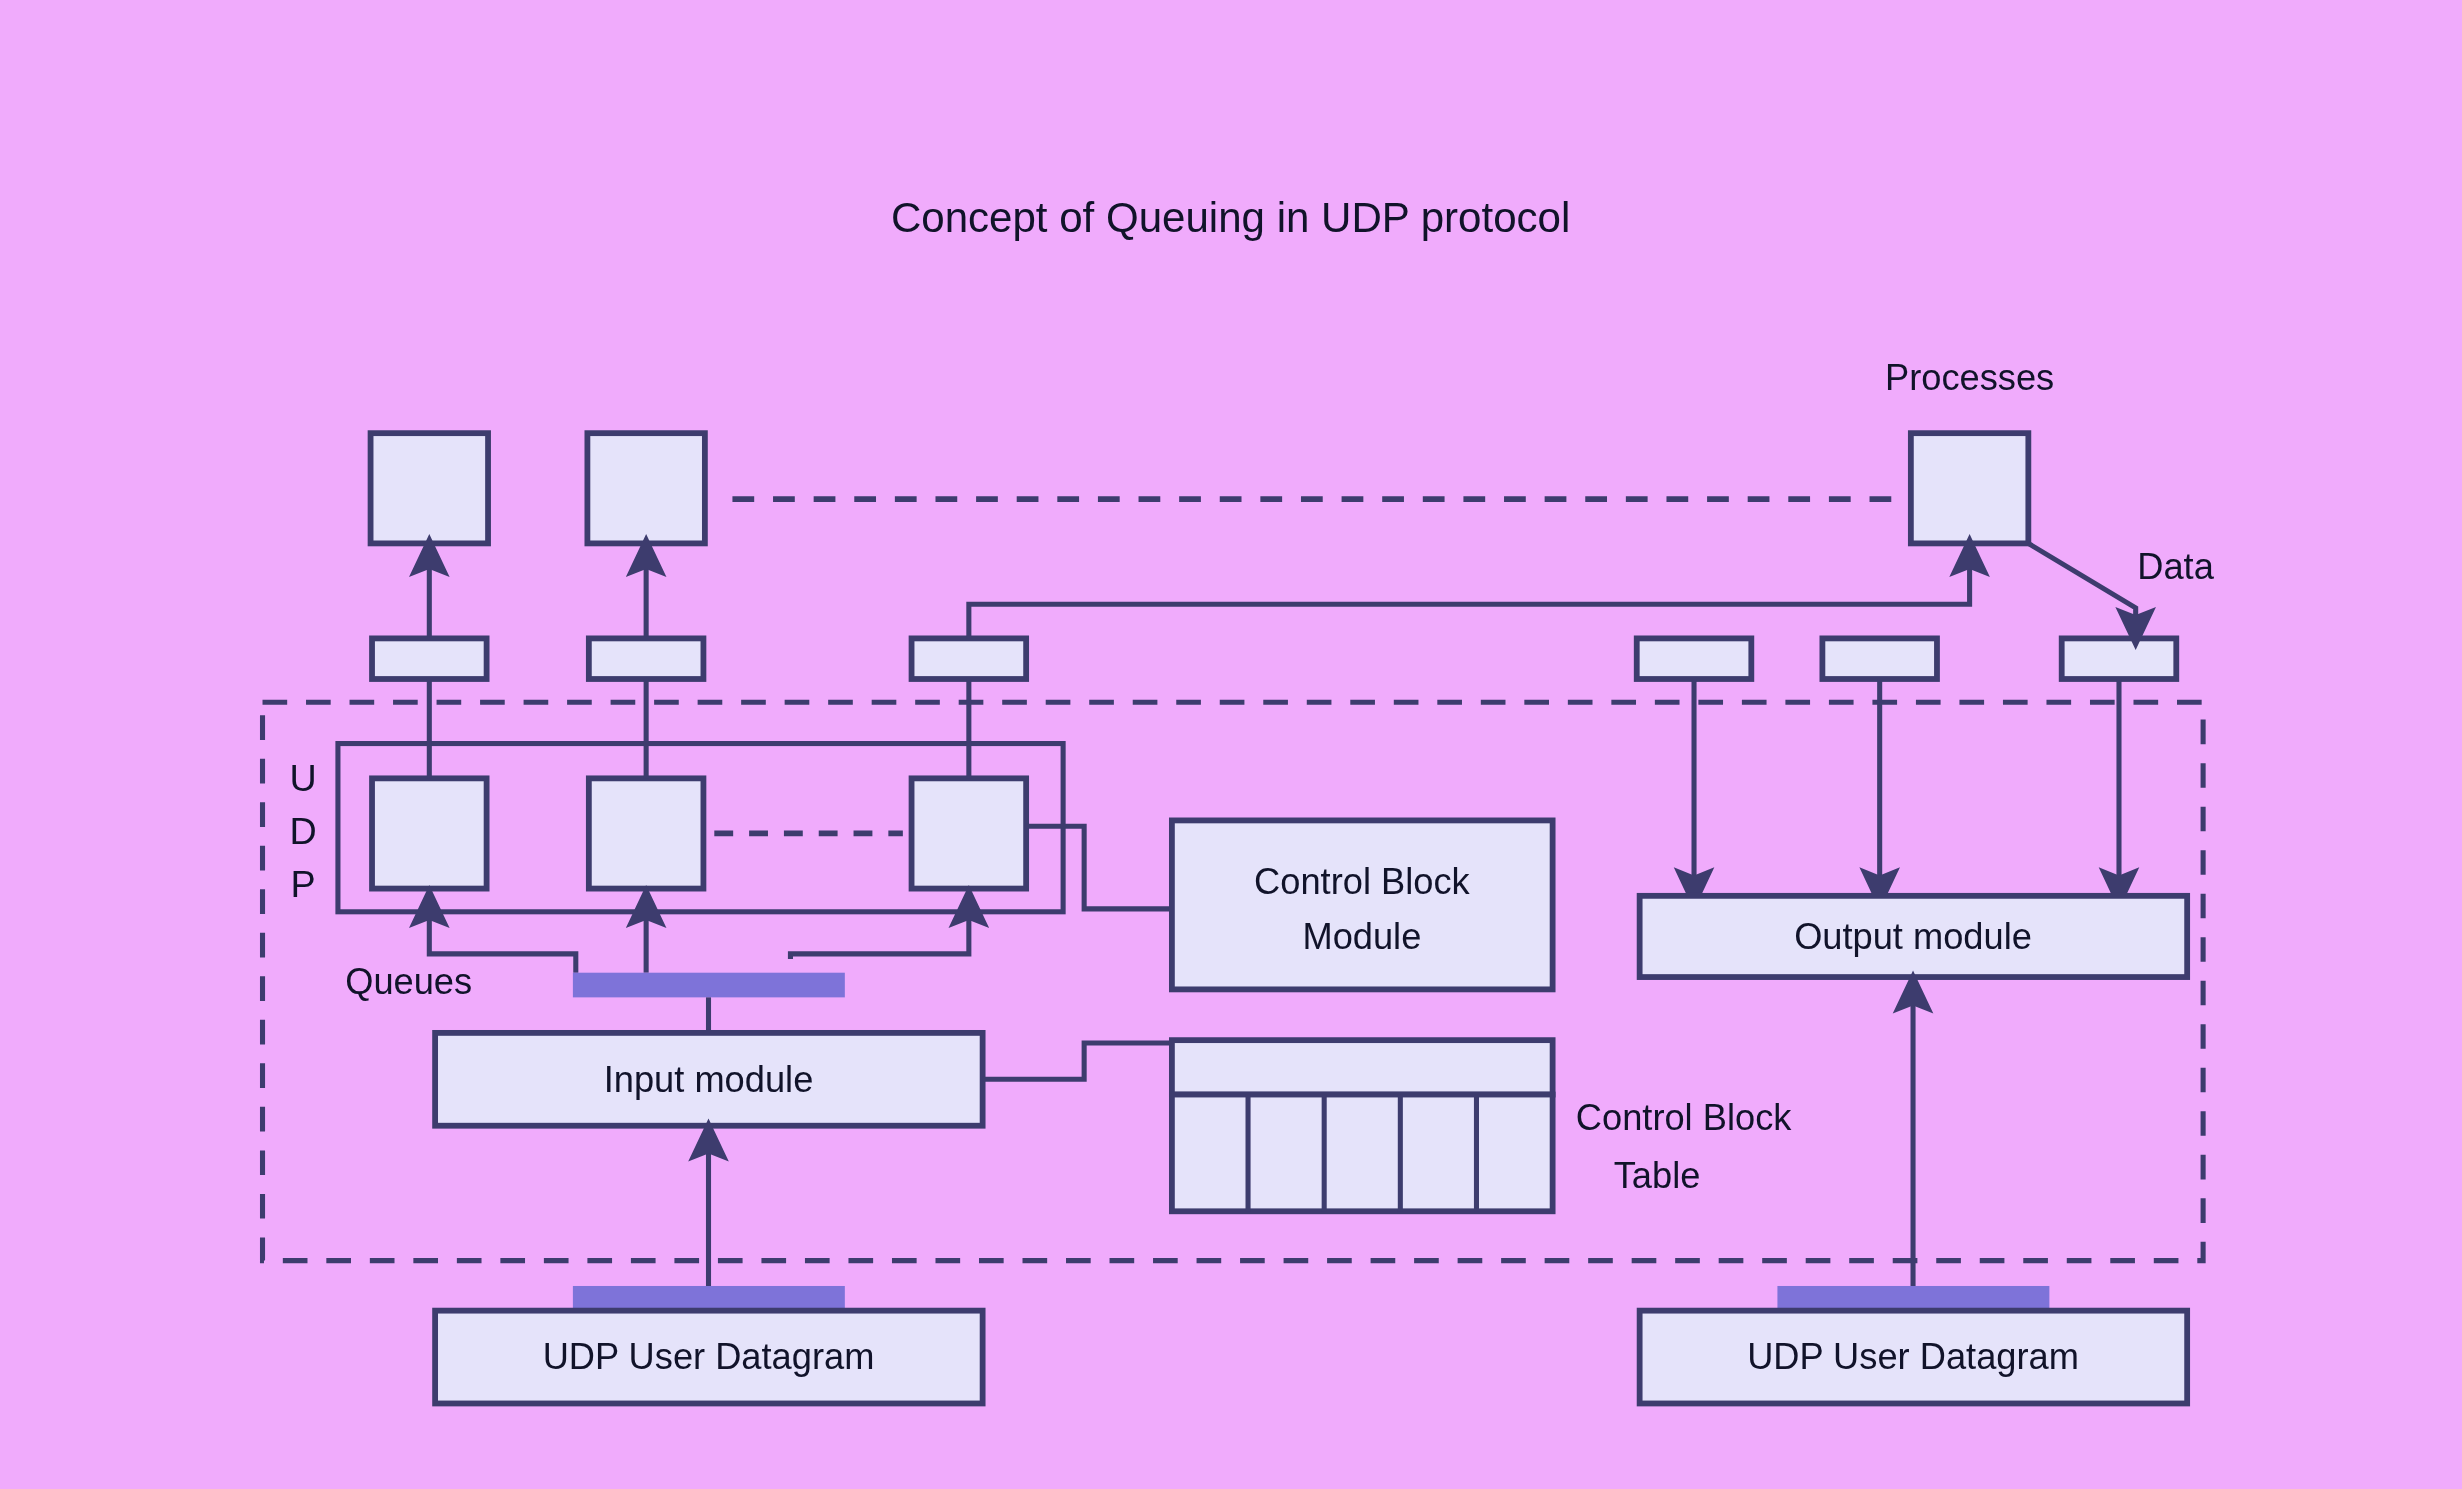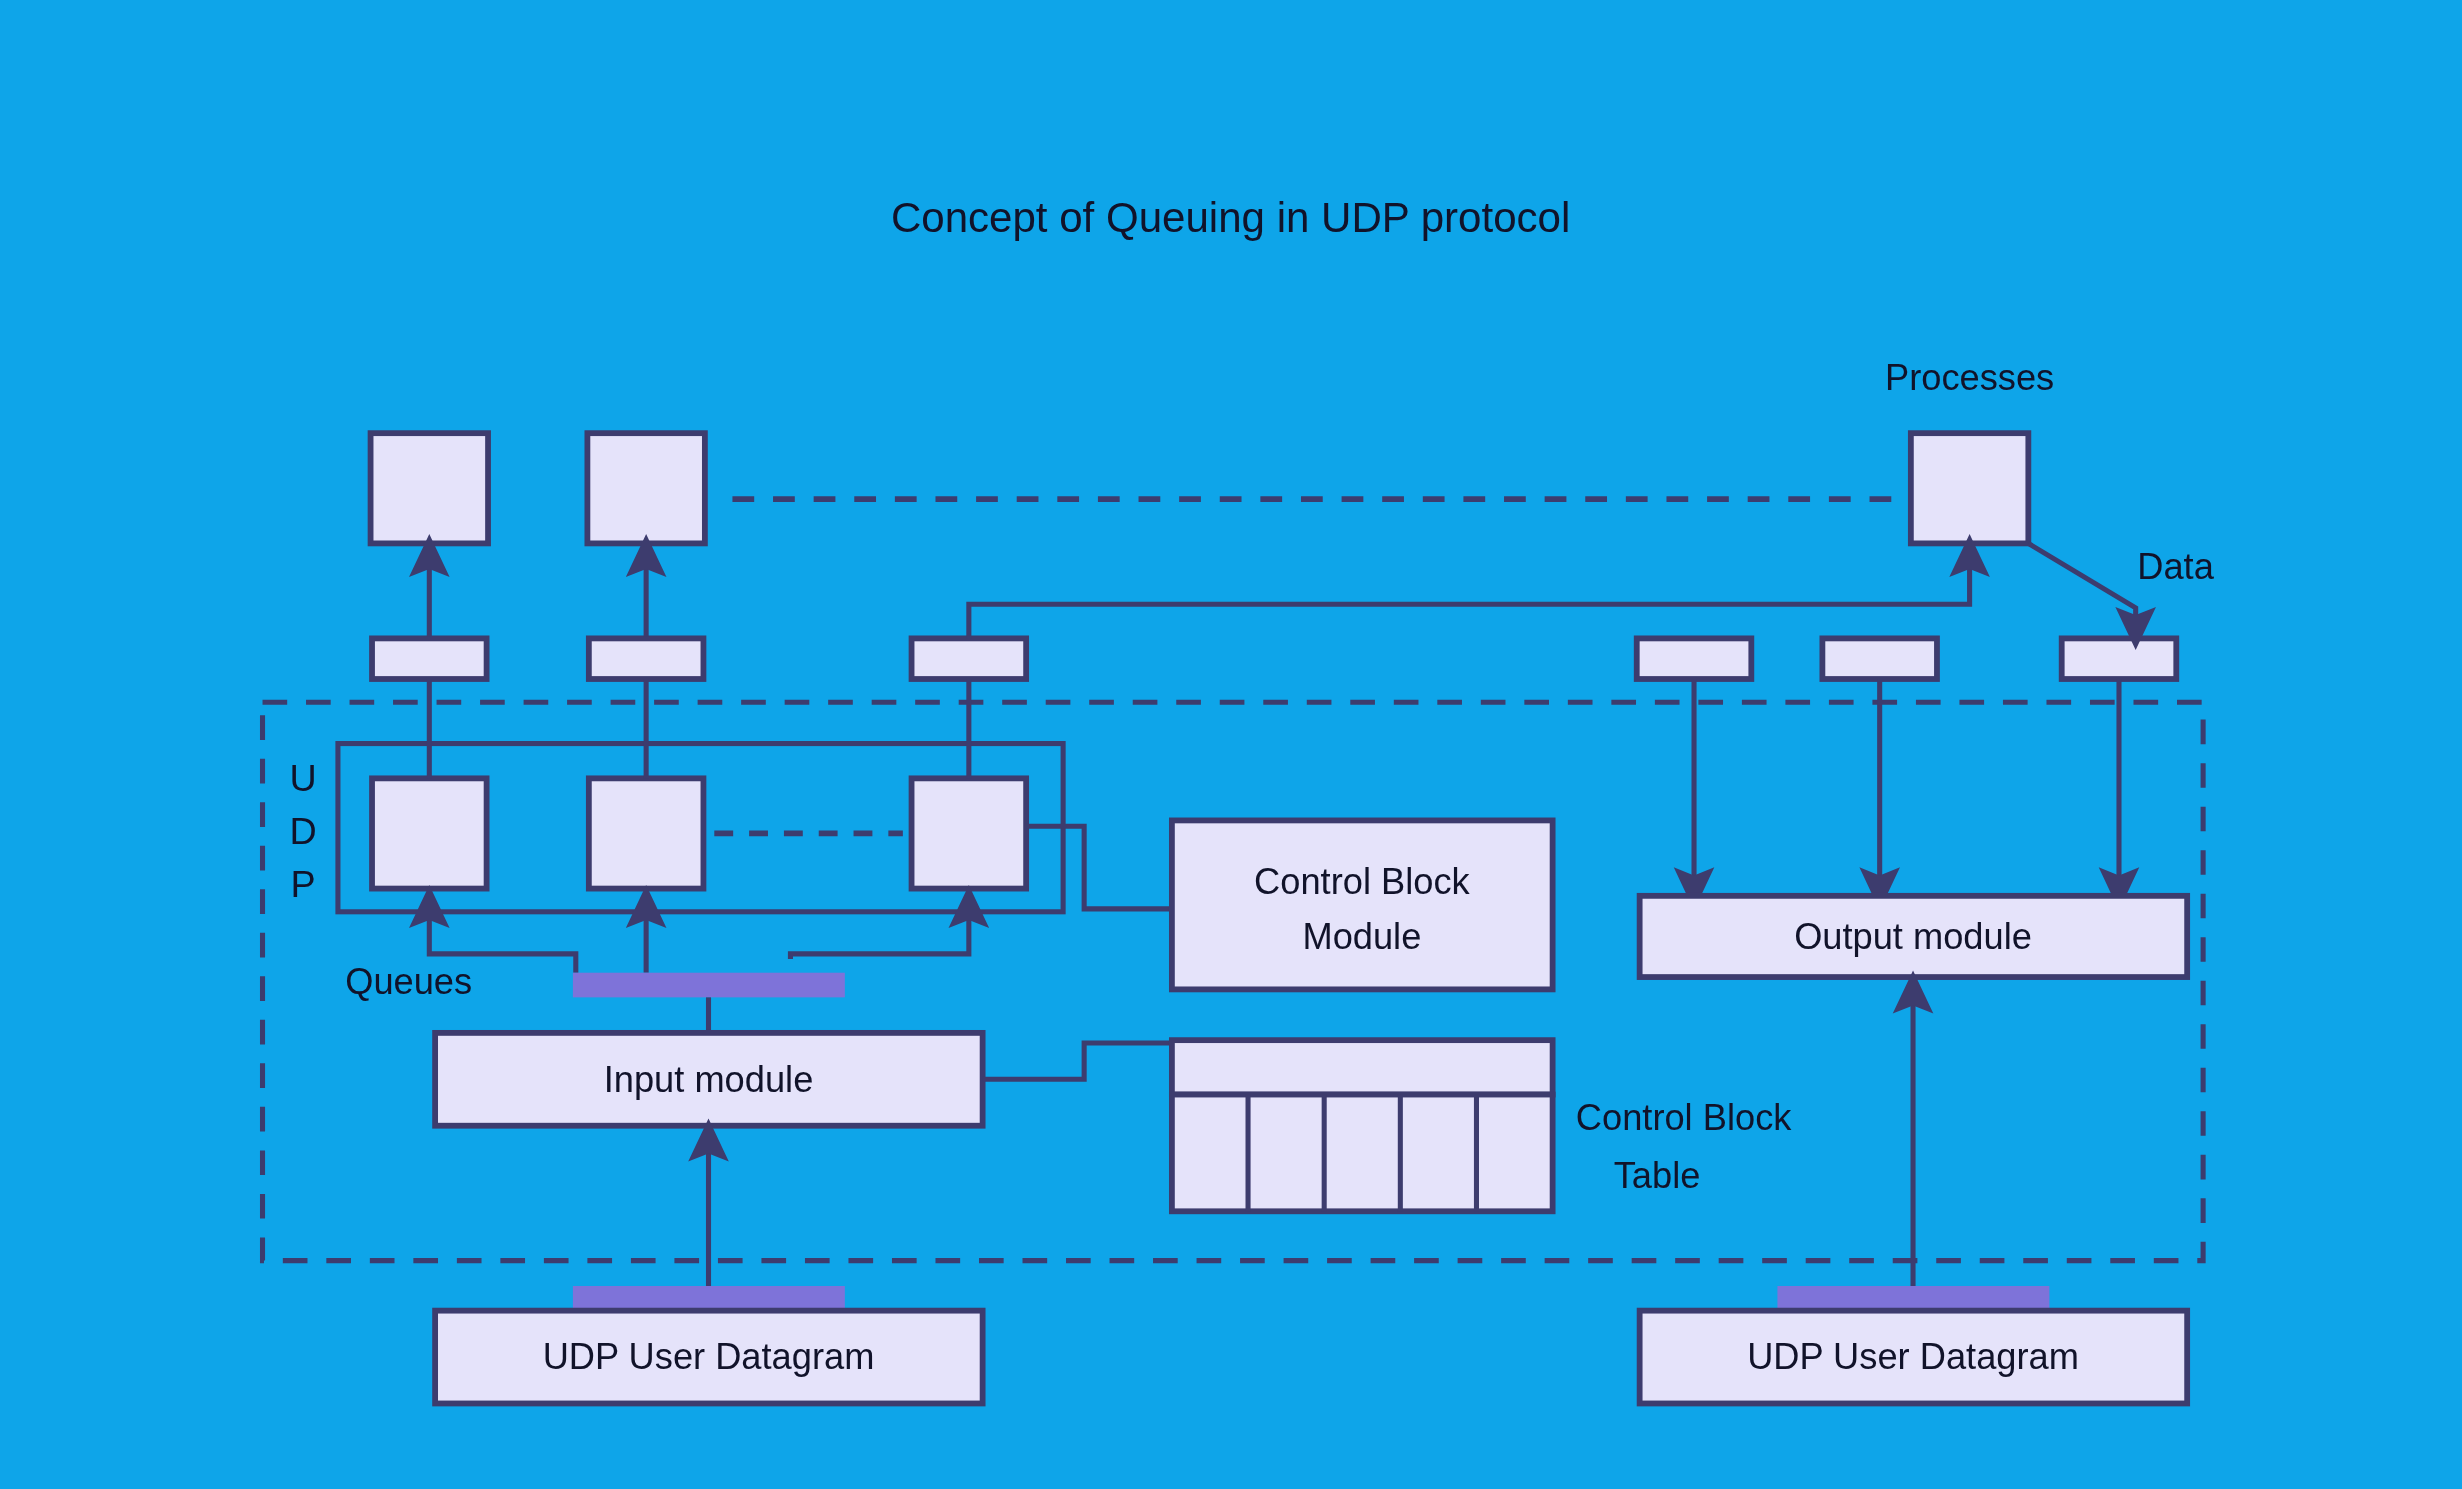--- a/index.html
+++ b/index.html
@@ -7,21 +7,21 @@
     padding: 0;
     background: #ffffff;
   }
   body {
     font-family: "Liberation Sans", sans-serif;
   }
   #canvas {
     position: relative;
     width: 2462px;
     height: 1490px;
-    background: #0ea5e9;
+    background: #f0abfc;
     overflow: hidden;
   }
   svg#diagram {
     position: absolute;
     left: 0;
     top: 0;
     width: 2462px;
     height: 1490px;
   }
   .lbl {

